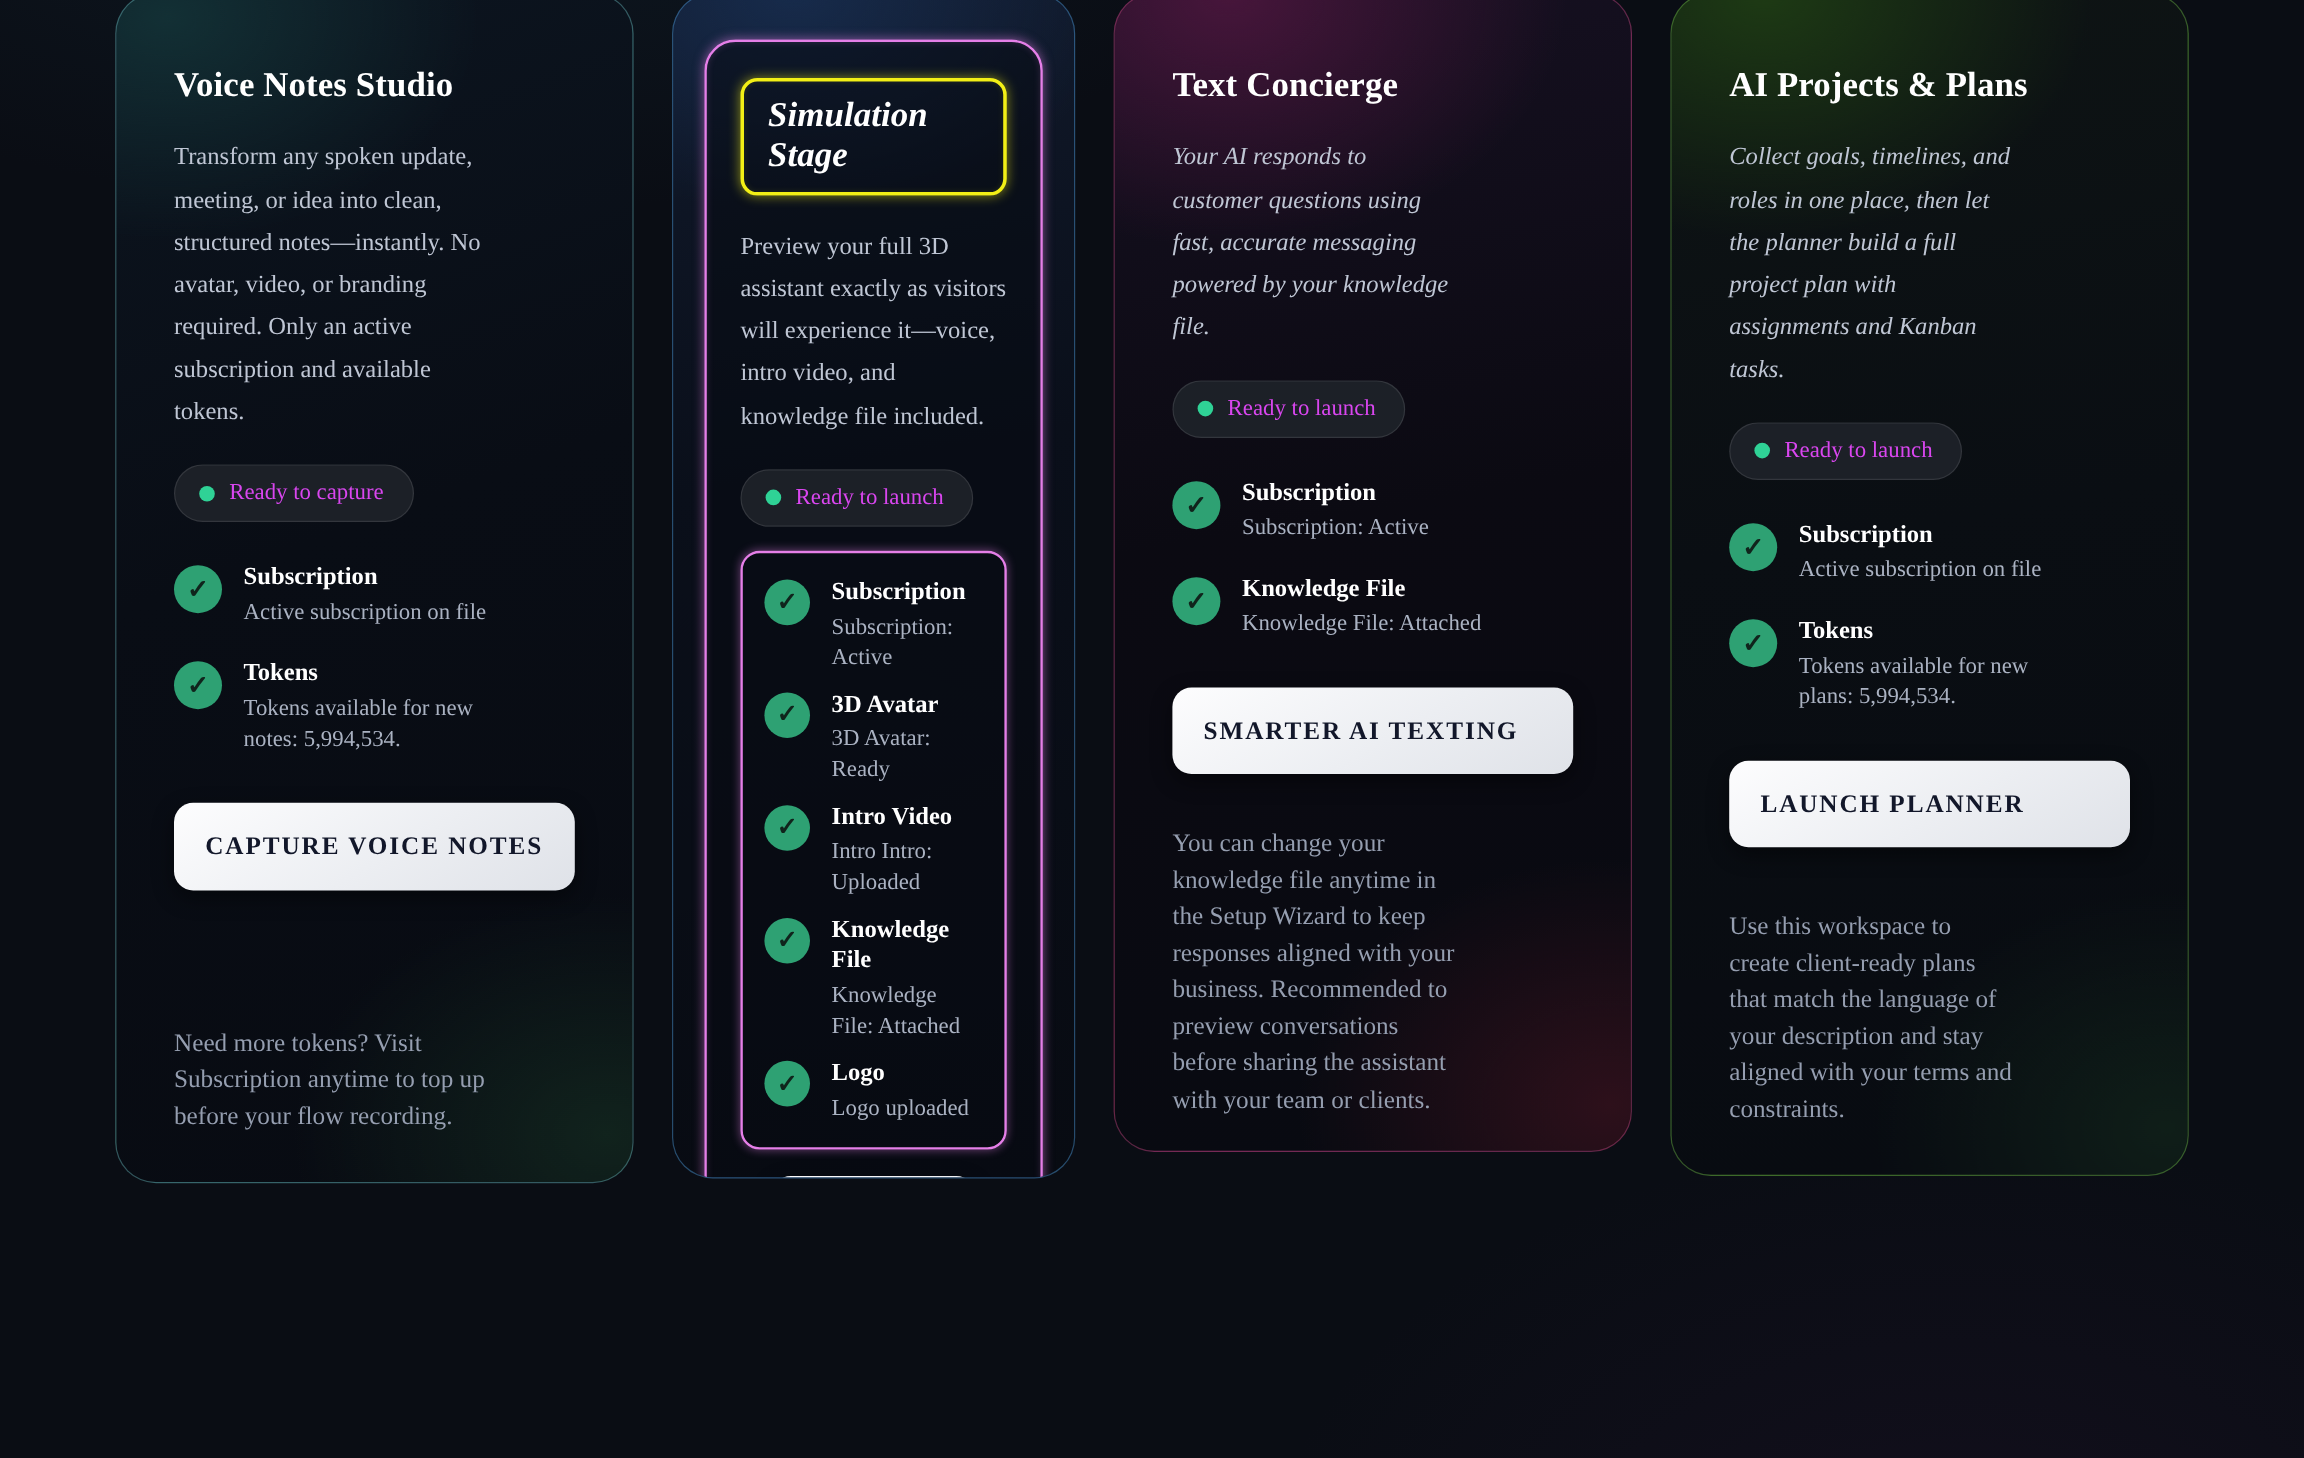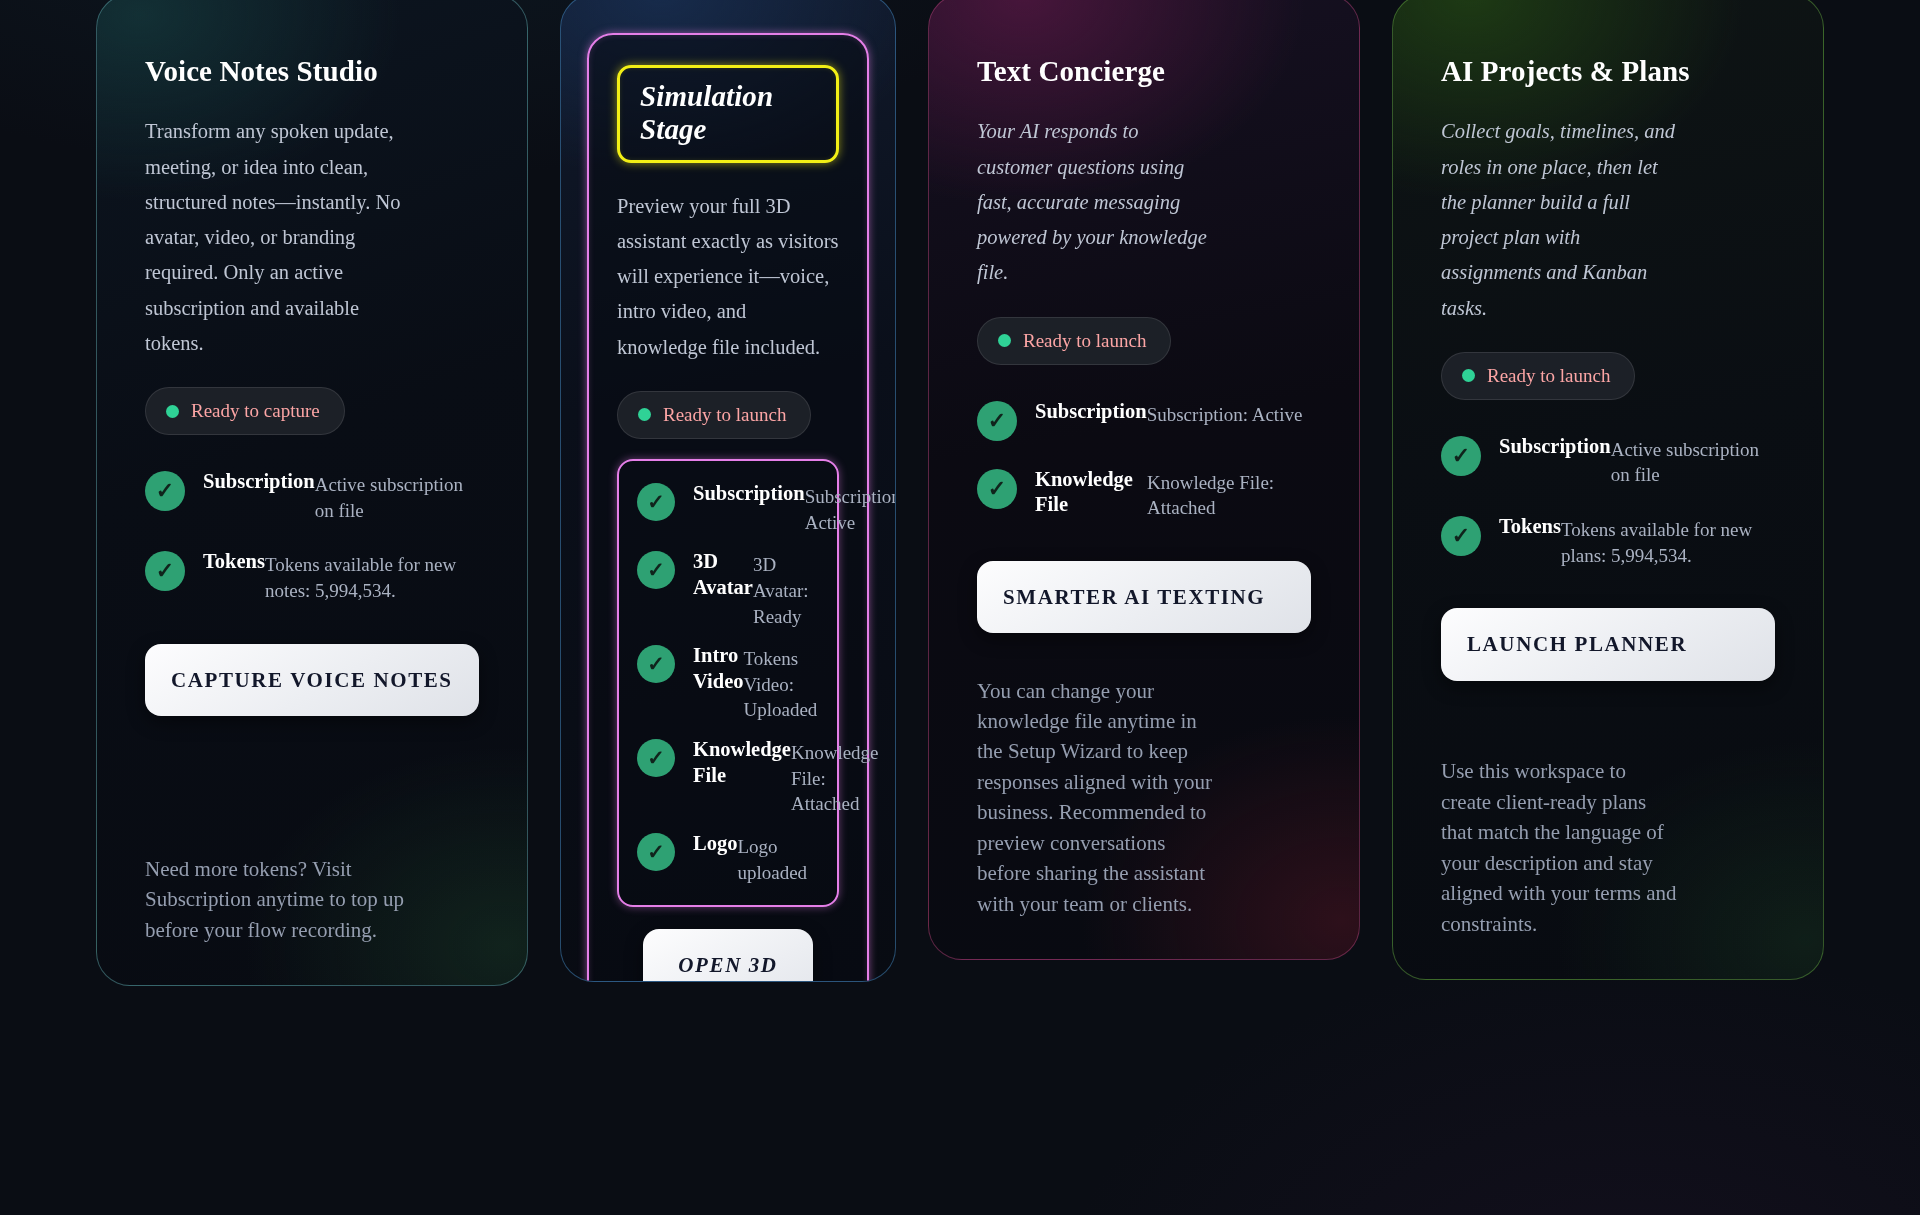--- a/index.html
+++ b/index.html
@@ -113,41 +113,41 @@
 
   .pill {
     display: inline-flex;
     align-items: center;
     gap: 12px;
     align-self: flex-start;
     background: #1c2027;
     border: 1px solid rgba(255,255,255,0.10);
     border-radius: 999px;
     padding: 12px 24px 12px 20px;
-    color: #fca5a5;
+    color: #d946ef;
     font-size: 19px;
   }
   .pill .dot {
     width: 13px; height: 13px; border-radius: 50%;
     background: #2fd296;
     display: inline-block;
   }
 
   .checks { margin-top: 34px; display: flex; flex-direction: column; gap: 26px; }
   .check-row { display: flex; gap: 18px; align-items: flex-start; }
   .check-badge {
     flex: 0 0 auto;
     width: 40px; height: 40px; border-radius: 50%;
     background: #2ea173;
     display: flex; align-items: center; justify-content: center;
     color: #10241c; font-size: 22px; font-weight: 700;
     font-family: "Liberation Sans", sans-serif;
     margin-top: 2px;
   }
-  .check-text { display: flex; flex-direction: row; }
+  .check-text { display: flex; flex-direction: column; }
   .check-title { font-size: 20.5px; font-weight: 700; color: #ffffff; line-height: 1.25; }
   .check-sub { font-size: 19px; color: #aab2c2; line-height: 1.35; margin-top: 3px; max-width: 215px; }
 
   .checklist-box {
     margin-top: 20px;
     border: 2px solid #e57fe8;
     border-radius: 16px;
     box-shadow: 0 0 8px rgba(229,127,232,0.45);
     padding: 20px 18px 20px 18px;
   }
@@ -241,21 +241,21 @@
             <span class="check-badge">✓</span>
             <span class="check-text">
               <span class="check-title">3D Avatar</span>
               <span class="check-sub">3D Avatar: Ready</span>
             </span>
           </div>
           <div class="check-row">
             <span class="check-badge">✓</span>
             <span class="check-text">
               <span class="check-title">Intro Video</span>
-              <span class="check-sub">Tokens Video: Uploaded</span>
+              <span class="check-sub">Intro Intro: Uploaded</span>
             </span>
           </div>
           <div class="check-row">
             <span class="check-badge">✓</span>
             <span class="check-text">
               <span class="check-title">Knowledge File</span>
               <span class="check-sub">Knowledge File: Attached</span>
             </span>
           </div>
           <div class="check-row">

